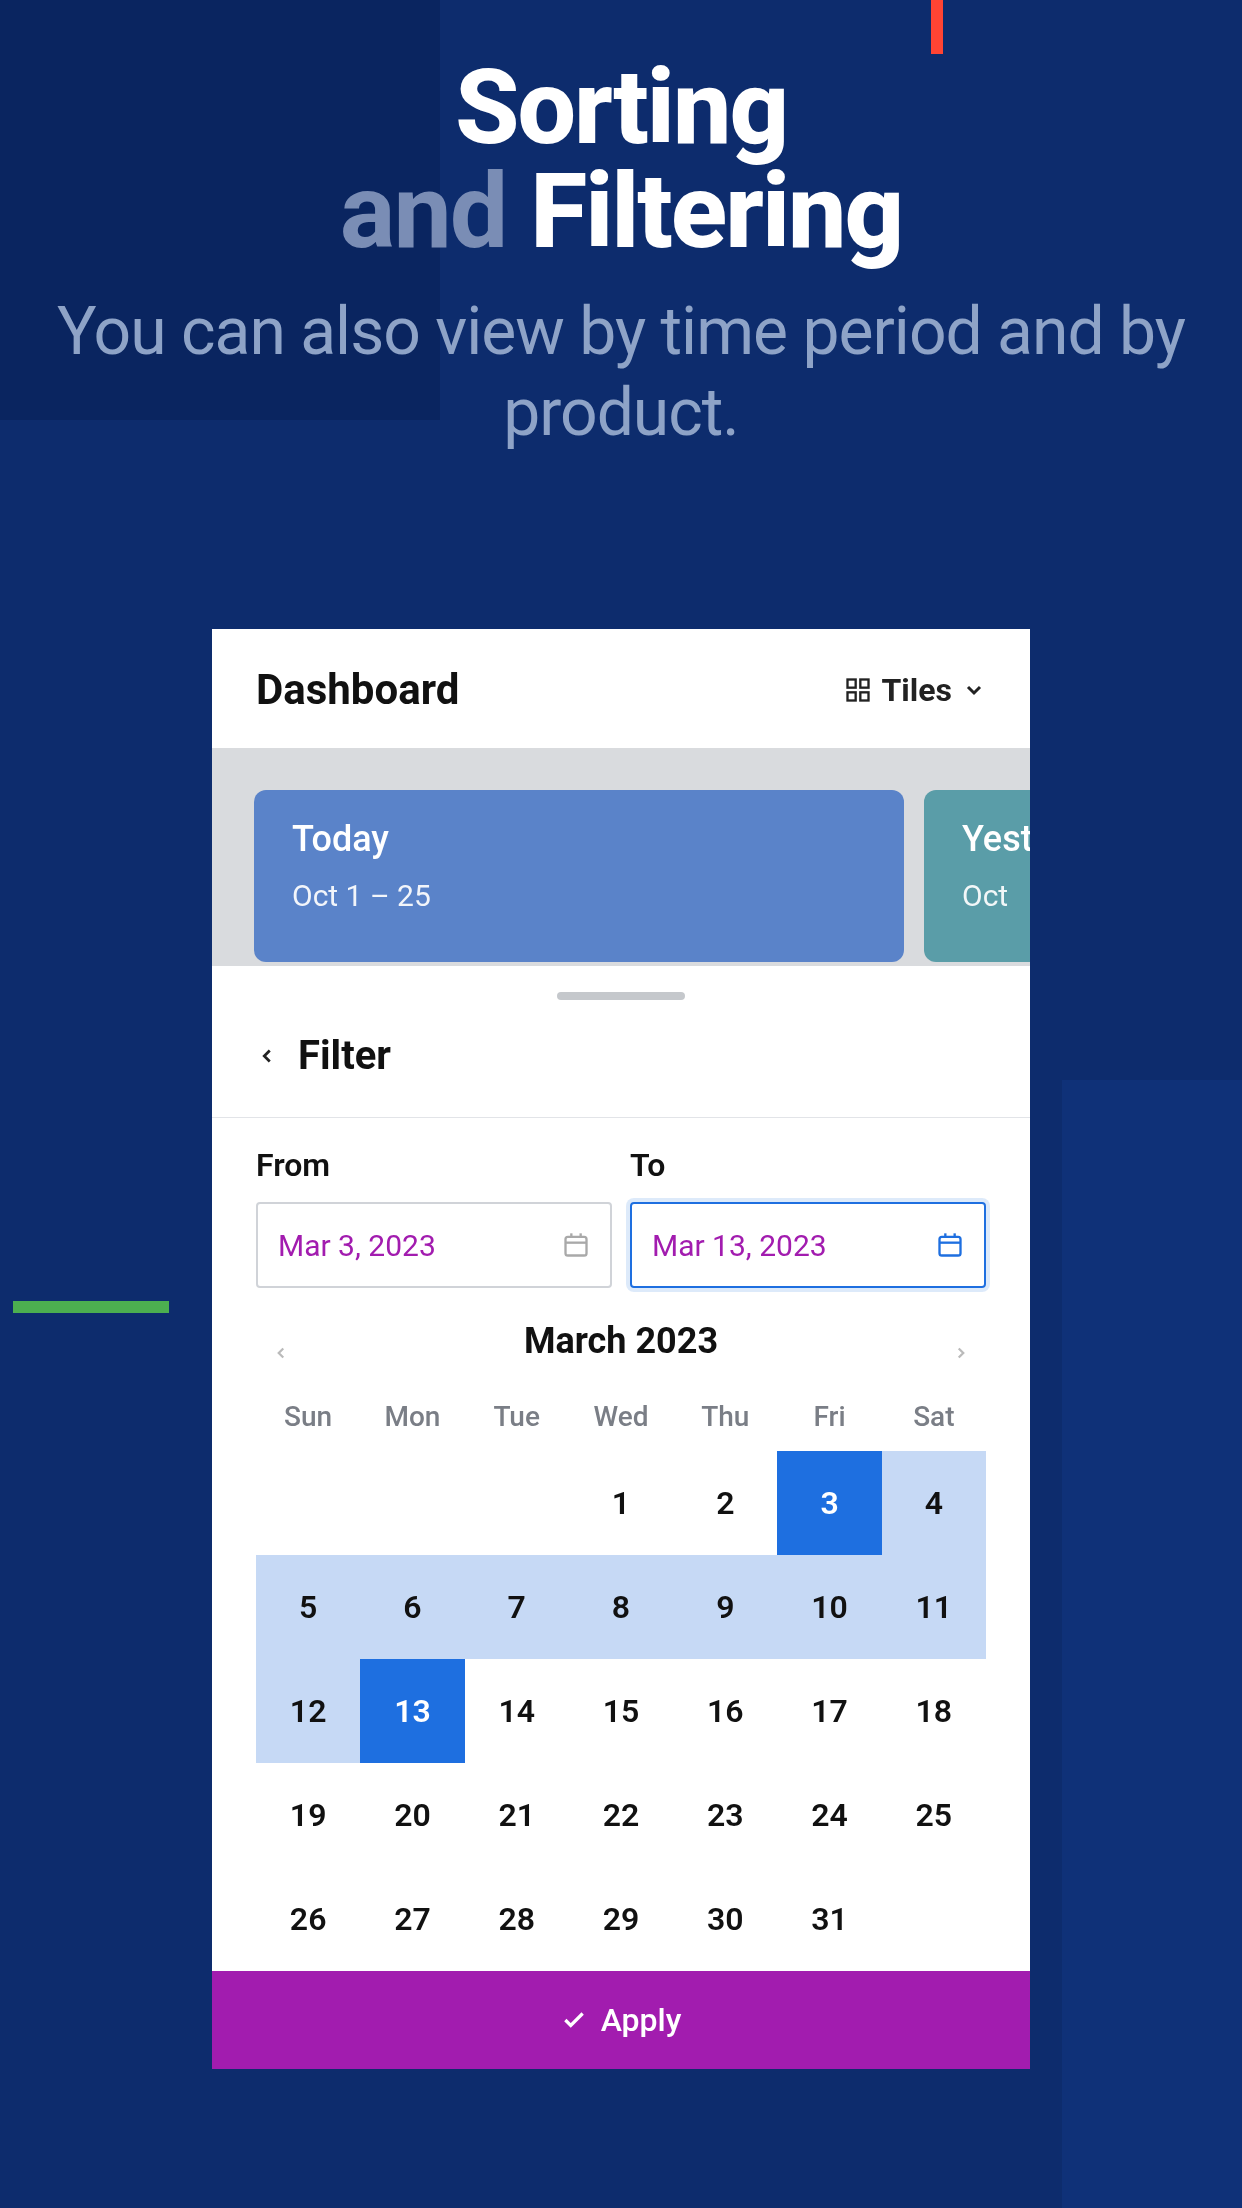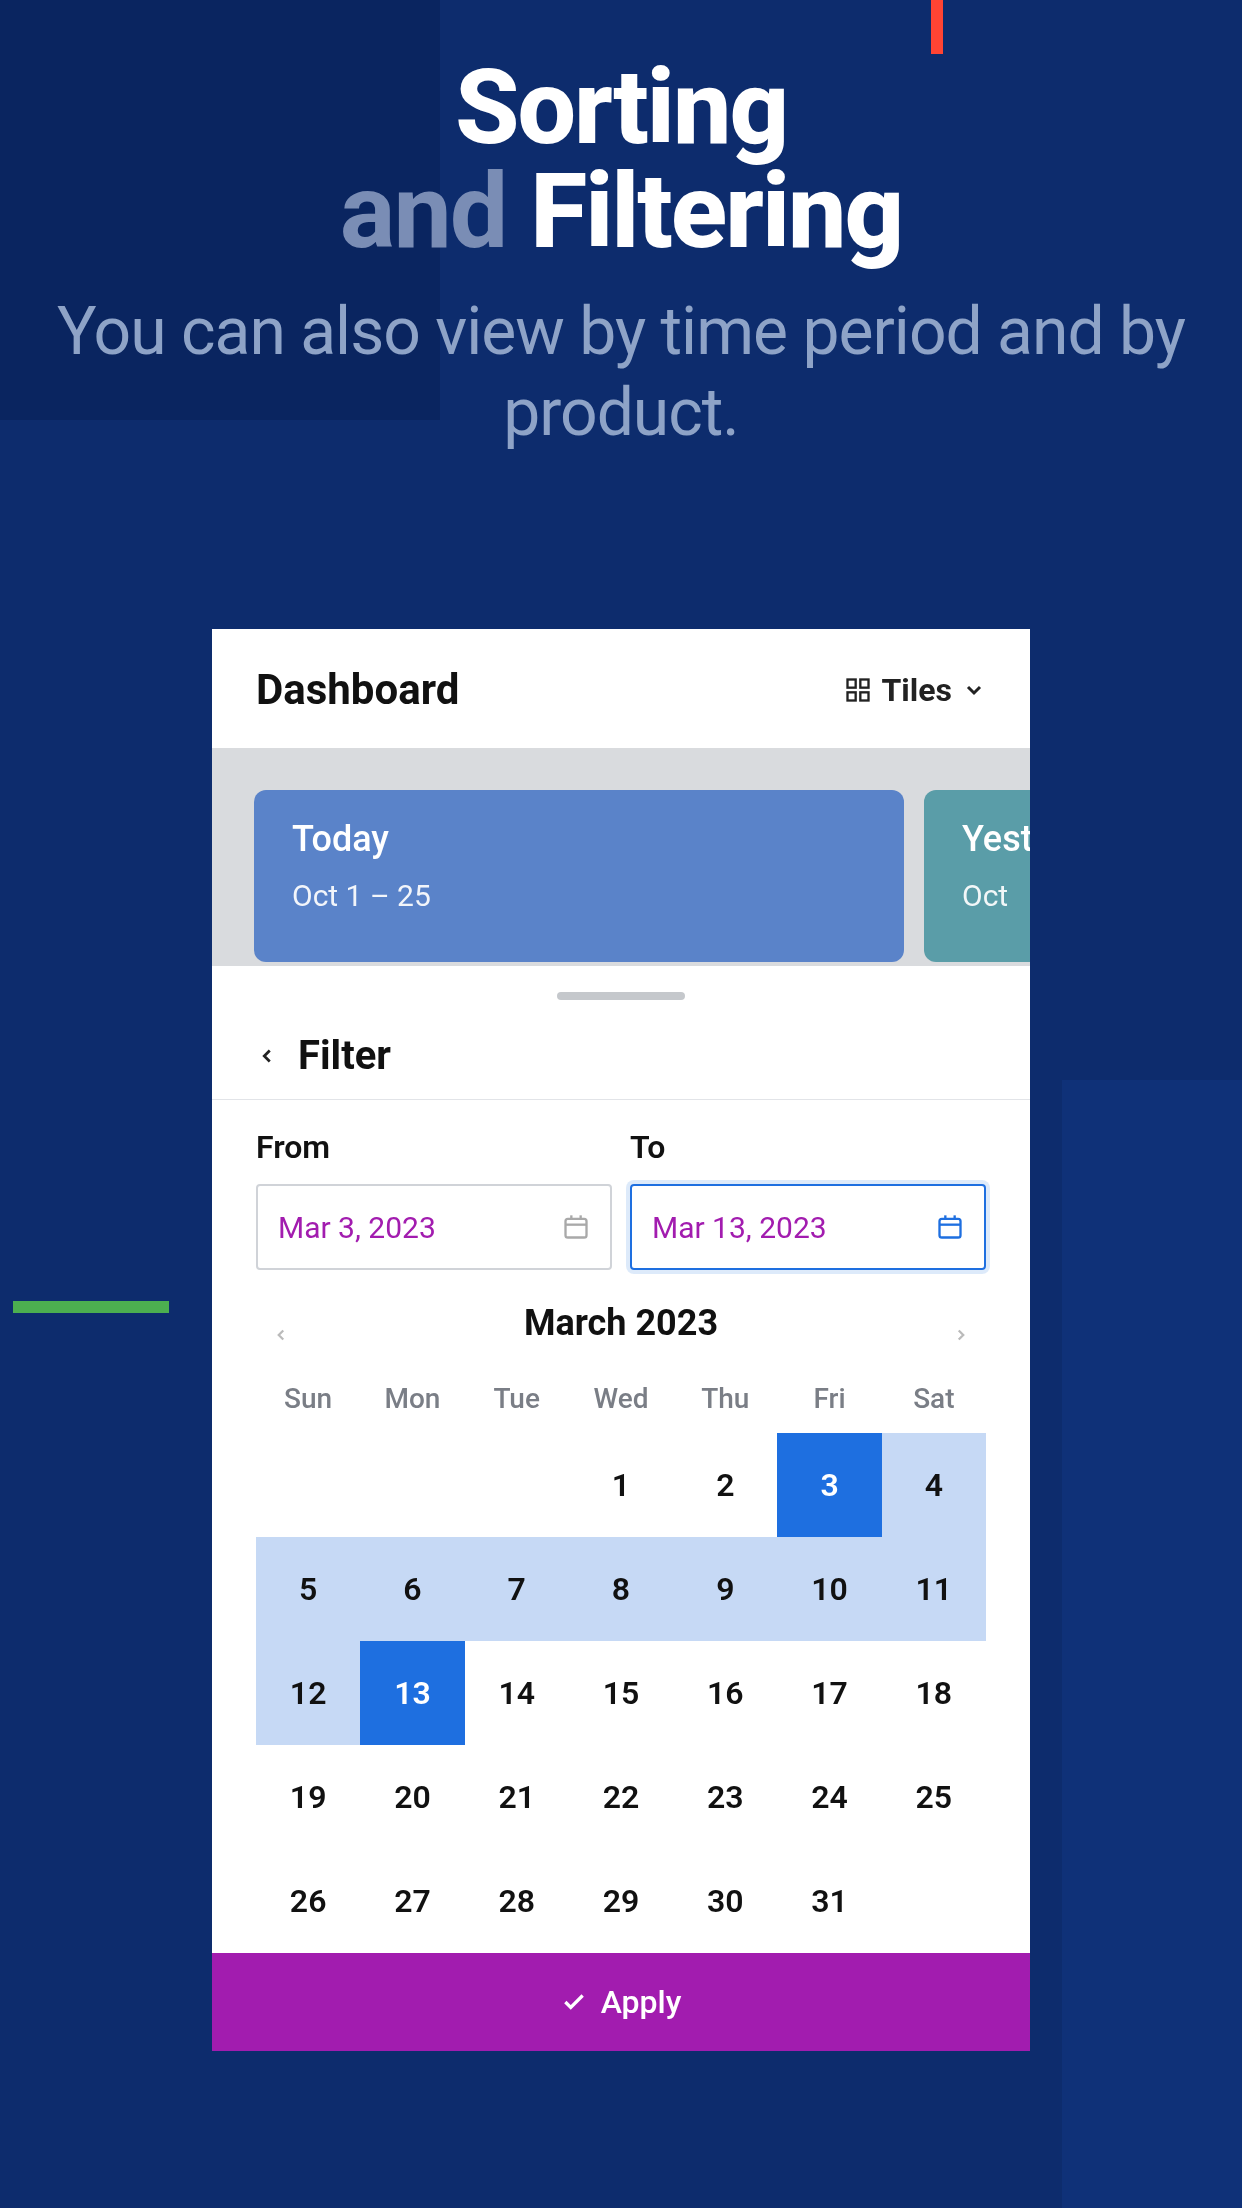--- a/index.html
+++ b/index.html
@@ -173,21 +173,21 @@
   height: 8px;
   background: #c5c8cc;
   border-radius: 4px;
   margin: 26px auto 0;
 }
 
 .filter-header {
   display: flex;
   align-items: center;
   gap: 20px;
-  padding: 32px 44px 20px;
+  padding: 32px 44px 38px;
   border-bottom: 1px solid #e2e4e8;
 }
 
 .back-chev {
   width: 22px;
   height: 22px;
 }
 
 .filter-title {
   font-size: 40px;

